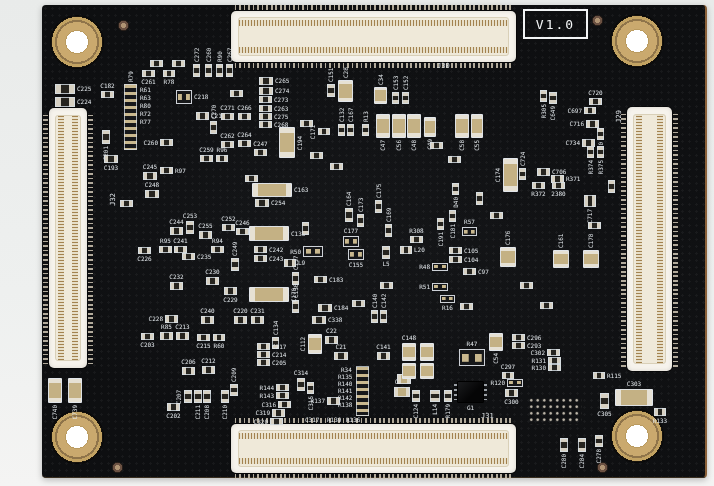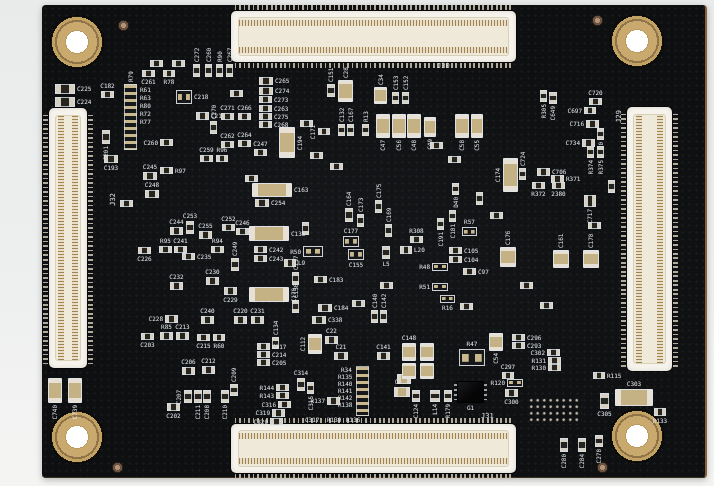--- a/index.html
+++ b/index.html
@@ -65,20 +65,21 @@
 
   #version{position:absolute;left:523px;top:9px;width:61px;height:26px;
     border:2px solid #f2f4f5;display:flex;align-items:center;justify-content:center;
     color:#f4f6f7;font-size:13px;letter-spacing:2px;}
 </style>
 </head>
 <body>
 
 <div id="board"></div>
 <div id="overlay">
+  <div id="version">V1.0</div>
 <div class="hole" style="left: 51px; top: 16px; width: 52px; height: 52px;"></div>
     <div class="hole" style="left: 611px; top: 15px; width: 52px; height: 52px;"></div>
     <div class="hole" style="left: 51px; top: 411px; width: 52px; height: 52px;"></div>
     <div class="hole" style="left: 611px; top: 410px; width: 52px; height: 52px;"></div>
     <div class="via" style="left: 118px; top: 20px; width: 11px; height: 11px;"></div>
     <div class="via" style="left: 592px; top: 15px; width: 11px; height: 11px;"></div>
     <div class="via" style="left: 112px; top: 462px; width: 11px; height: 11px;"></div>
     <div class="via" style="left: 597px; top: 462px; width: 11px; height: 11px;"></div>
     <div class="ticks h" style="left: 235px; top: 5px; width: 277px; height: 5px;"></div>
     <div class="ticks h" style="left: 235px; top: 63px; width: 277px; height: 5px;"></div>

